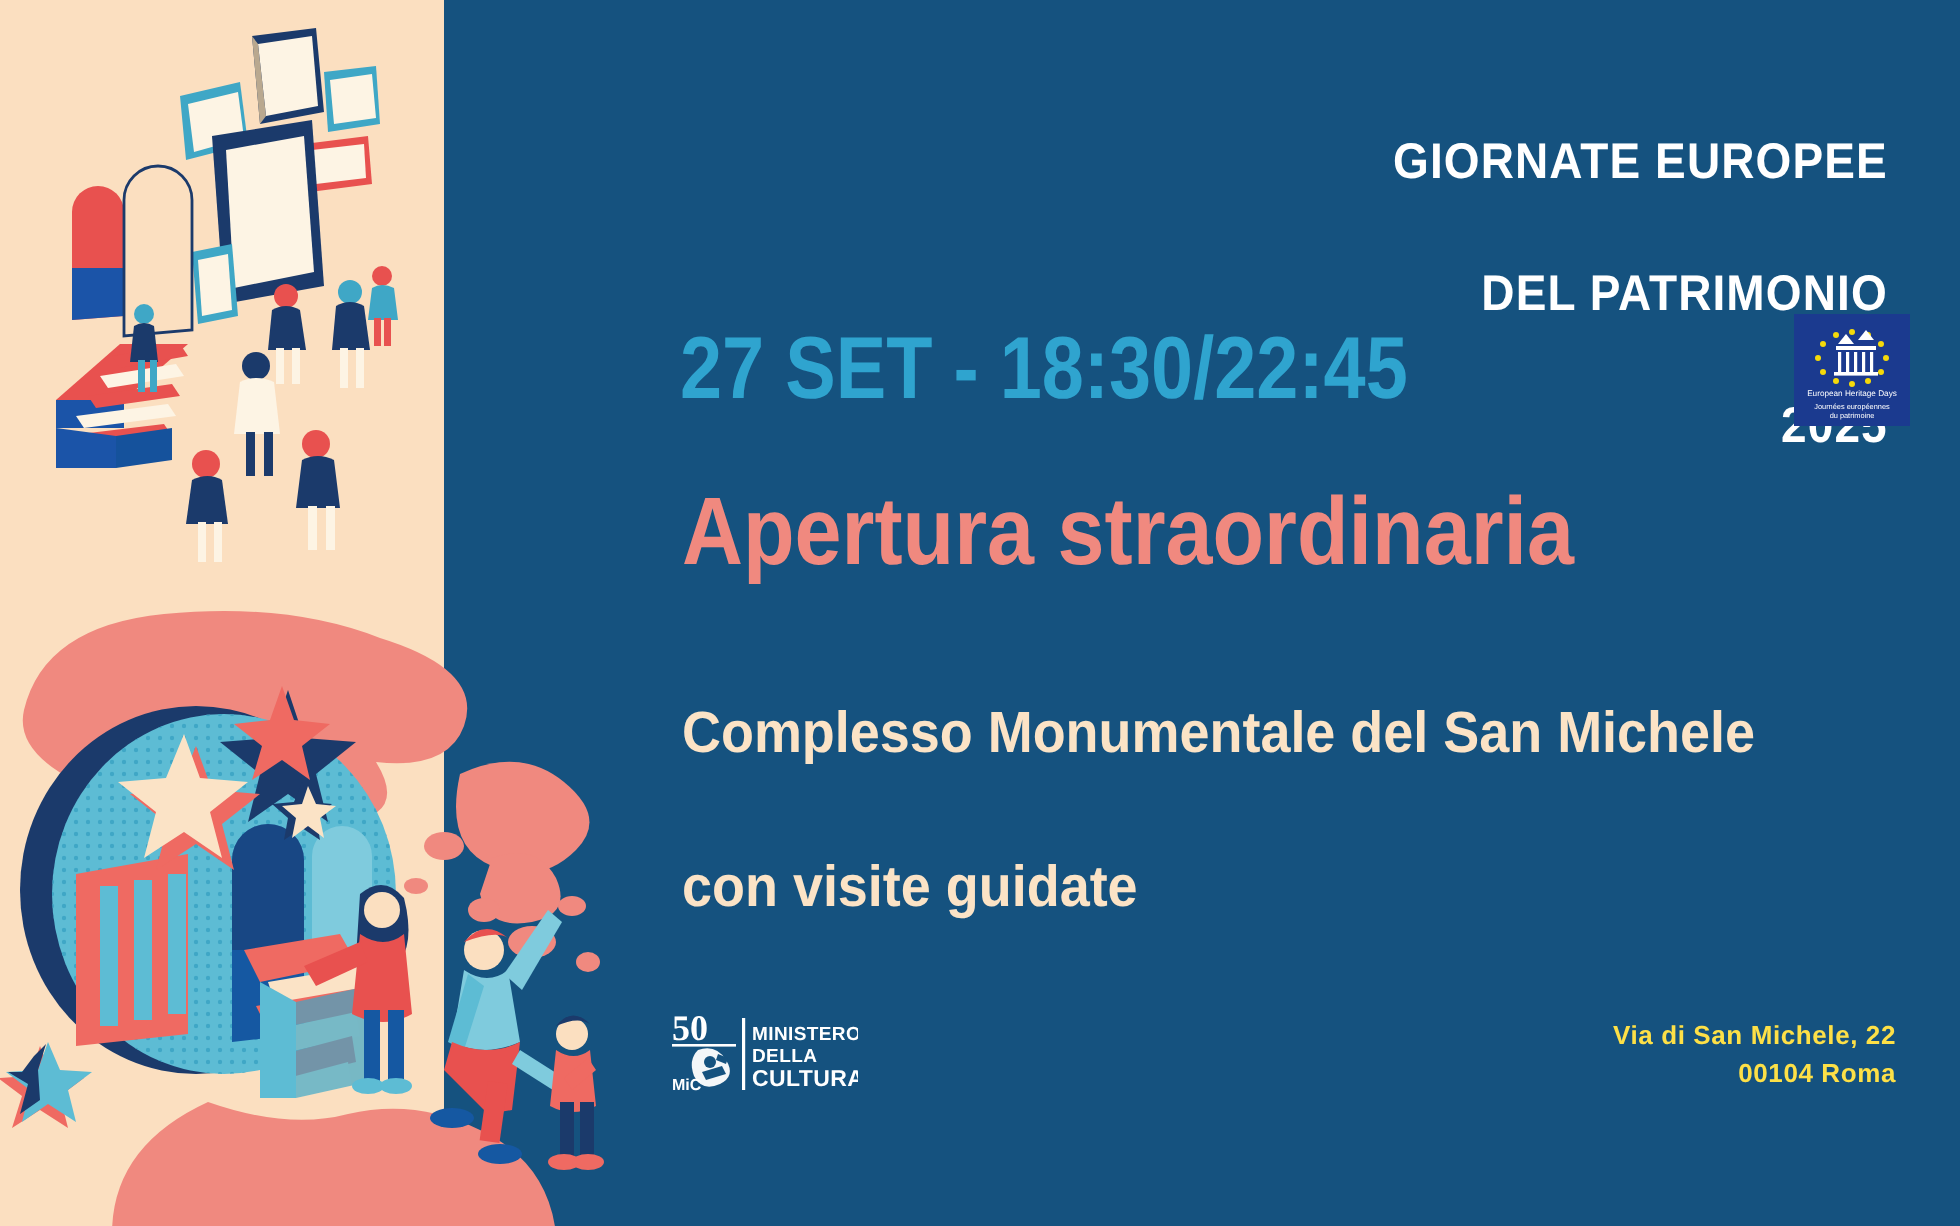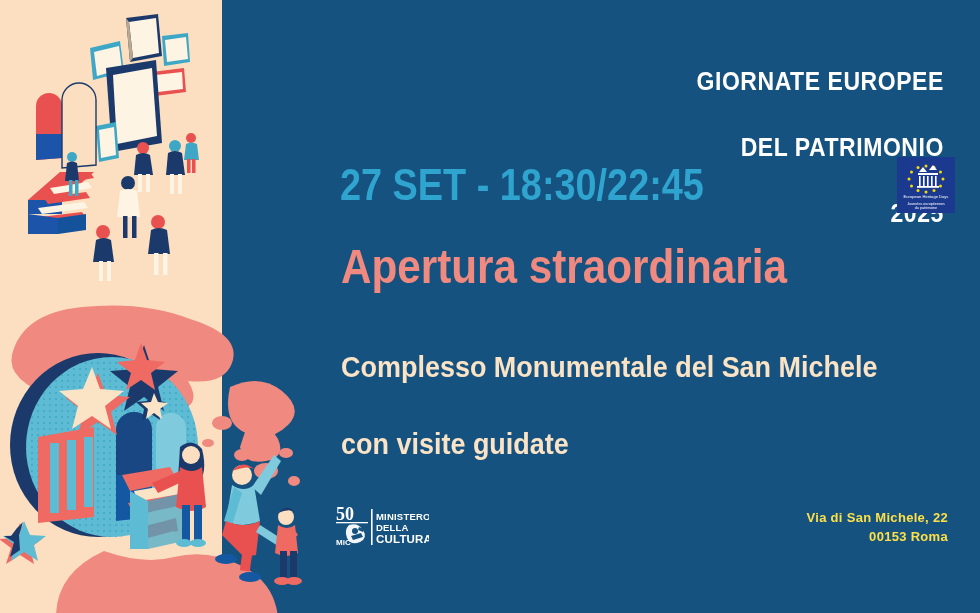--- a/index.html
+++ b/index.html
@@ -326,16 +326,16 @@
     </g>
     <text x="3" y="42" fill="#ffffff" font-size="8" font-weight="bold" font-family="Liberation Sans, sans-serif">MiC</text>
     <rect x="38" y="6" width="1.6" height="36" fill="#ffffff"></rect>
     <text x="43" y="17" fill="#ffffff" font-size="9.5" font-weight="bold" letter-spacing=".2" font-family="Liberation Sans, sans-serif">MINISTERO</text>
     <text x="43" y="28" fill="#ffffff" font-size="9.5" font-weight="bold" letter-spacing=".2" font-family="Liberation Sans, sans-serif">DELLA</text>
     <text x="43" y="40" fill="#ffffff" font-size="11.5" font-weight="bold" letter-spacing=".2" font-family="Liberation Sans, sans-serif">CULTURA</text>
   </svg>
 
   <div id="address">
     <span>Via di San Michele, 22</span>
-    <span>00153 Roma</span>
+    <span>00104 Roma</span>
   </div>
 
 </div>
 
 </body></html>

